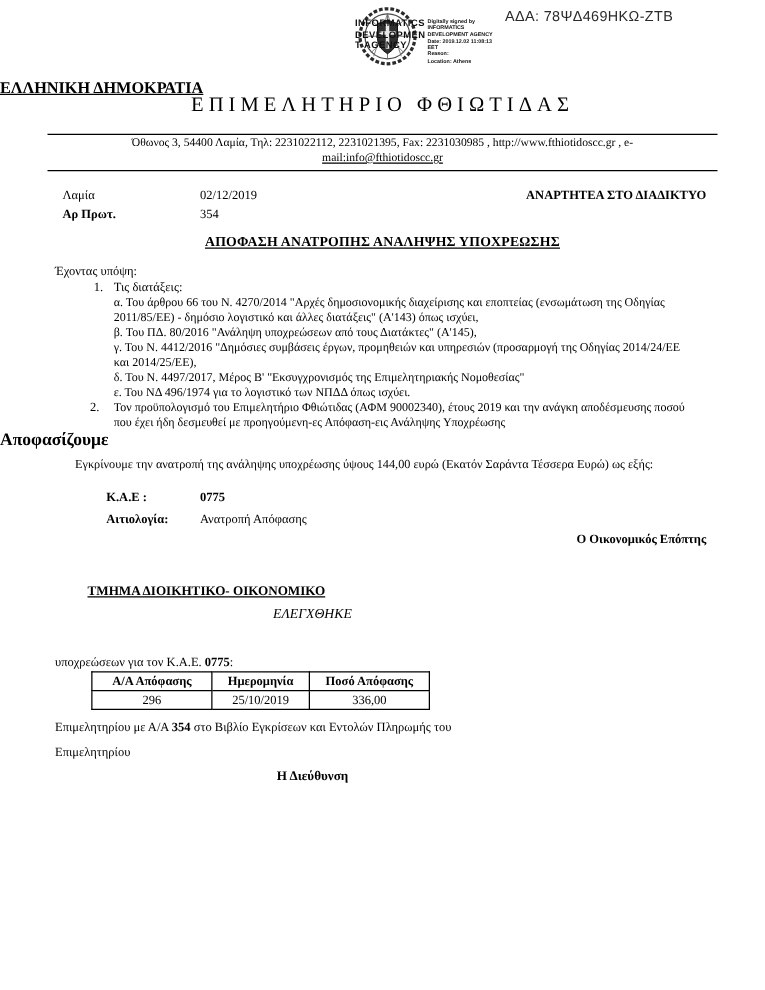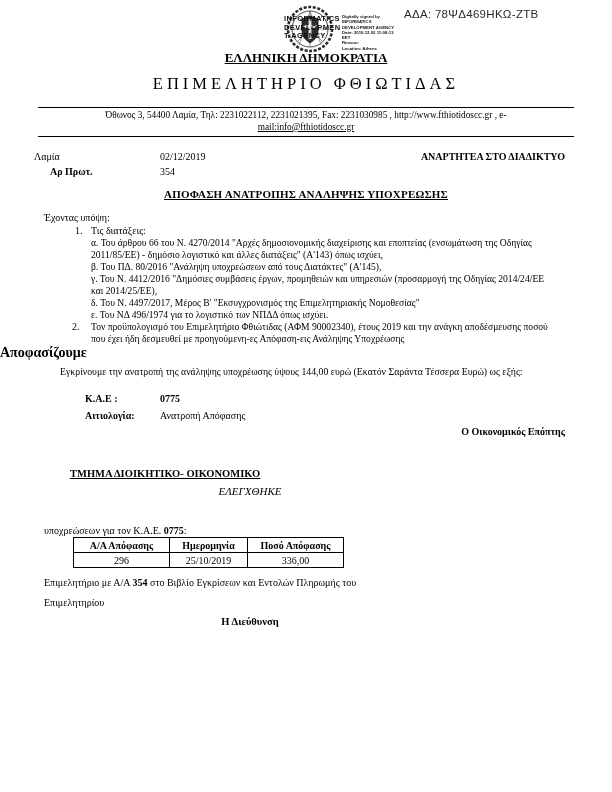--- a/index.html
+++ b/index.html
@@ -31,34 +31,34 @@
     font-weight:bold; font-size:7.5px; line-height:8.5px;
     letter-spacing:0.4px; color:#101010; white-space:nowrap;
   }
   .stamp-sig {
     position:absolute; top:9px; left:58px; width:64px;
     font-family:"Liberation Sans", sans-serif;
     font-weight:bold; font-size:4.3px; line-height:5.3px; color:#151515;
   }
 
   .republic {
-    top:50px; left:0; width:100%; text-align:center;
+    top:62px; left:0; width:100%; text-align:left;
     font-weight:bold; font-size:13px; text-decoration:underline;
   }
   .chamber {
     top:74px; left:0; width:100%; text-align:center;
     font-size:16.5px; letter-spacing:4px;
   }
   .rule { left:38px; width:536px; border-top:1.5px solid #000; height:0; }
   .rule-1 { top:107px; }
   .rule-2 { top:136px; }
   .address-1 { top:110px; left:0; width:100%; text-align:center; font-size:9.3px; }
   .address-2 { top:122px; left:0; width:100%; text-align:center; font-size:9.3px; text-decoration:underline; }
 
-  .meta-city  { top:151px; left:34px;  font-size:10px;text-align:center; }
+  .meta-city  { top:151px; left:50px;  font-size:10px;text-align:center; }
   .meta-date  { top:151px; left:160px; font-size:10px; }
   .meta-publish { top:151px; right:47px; font-size:10px; font-weight:bold; }
   .meta-prot-label { top:166px; left:50px; font-size:10px; font-weight:bold; }
   .meta-prot-value { top:166px; left:160px; font-size:10px; }
 
   .doc-title {
     top:188px; left:0; width:100%; text-align:center;
     font-weight:bold; font-size:11px; text-decoration:underline; letter-spacing:0.2px;
   }
 
@@ -212,17 +212,17 @@
     </thead>
     <tbody>
       <tr>
         <td>296</td>
         <td>25/10/2019</td>
         <td>336,00</td>
       </tr>
     </tbody>
   </table>
 
-  <div class="abs registered-l1"><span>Επιμελητήριο με Α/Α </span><span class="b">354</span><span> στο Βιβλίο Εγκρίσεων και Εντολών Πληρωμής του</span></div>
+  <div class="abs registered-l1"><span>Επιμελητηρίου με Α/Α </span><span class="b">354</span><span> στο Βιβλίο Εγκρίσεων και Εντολών Πληρωμής του</span></div>
   <div class="abs registered-l2">Επιμελητηρίου</div>
   <div class="abs direction">Η Διεύθυνση</div>
 
 </div>
 
 </body></html>

